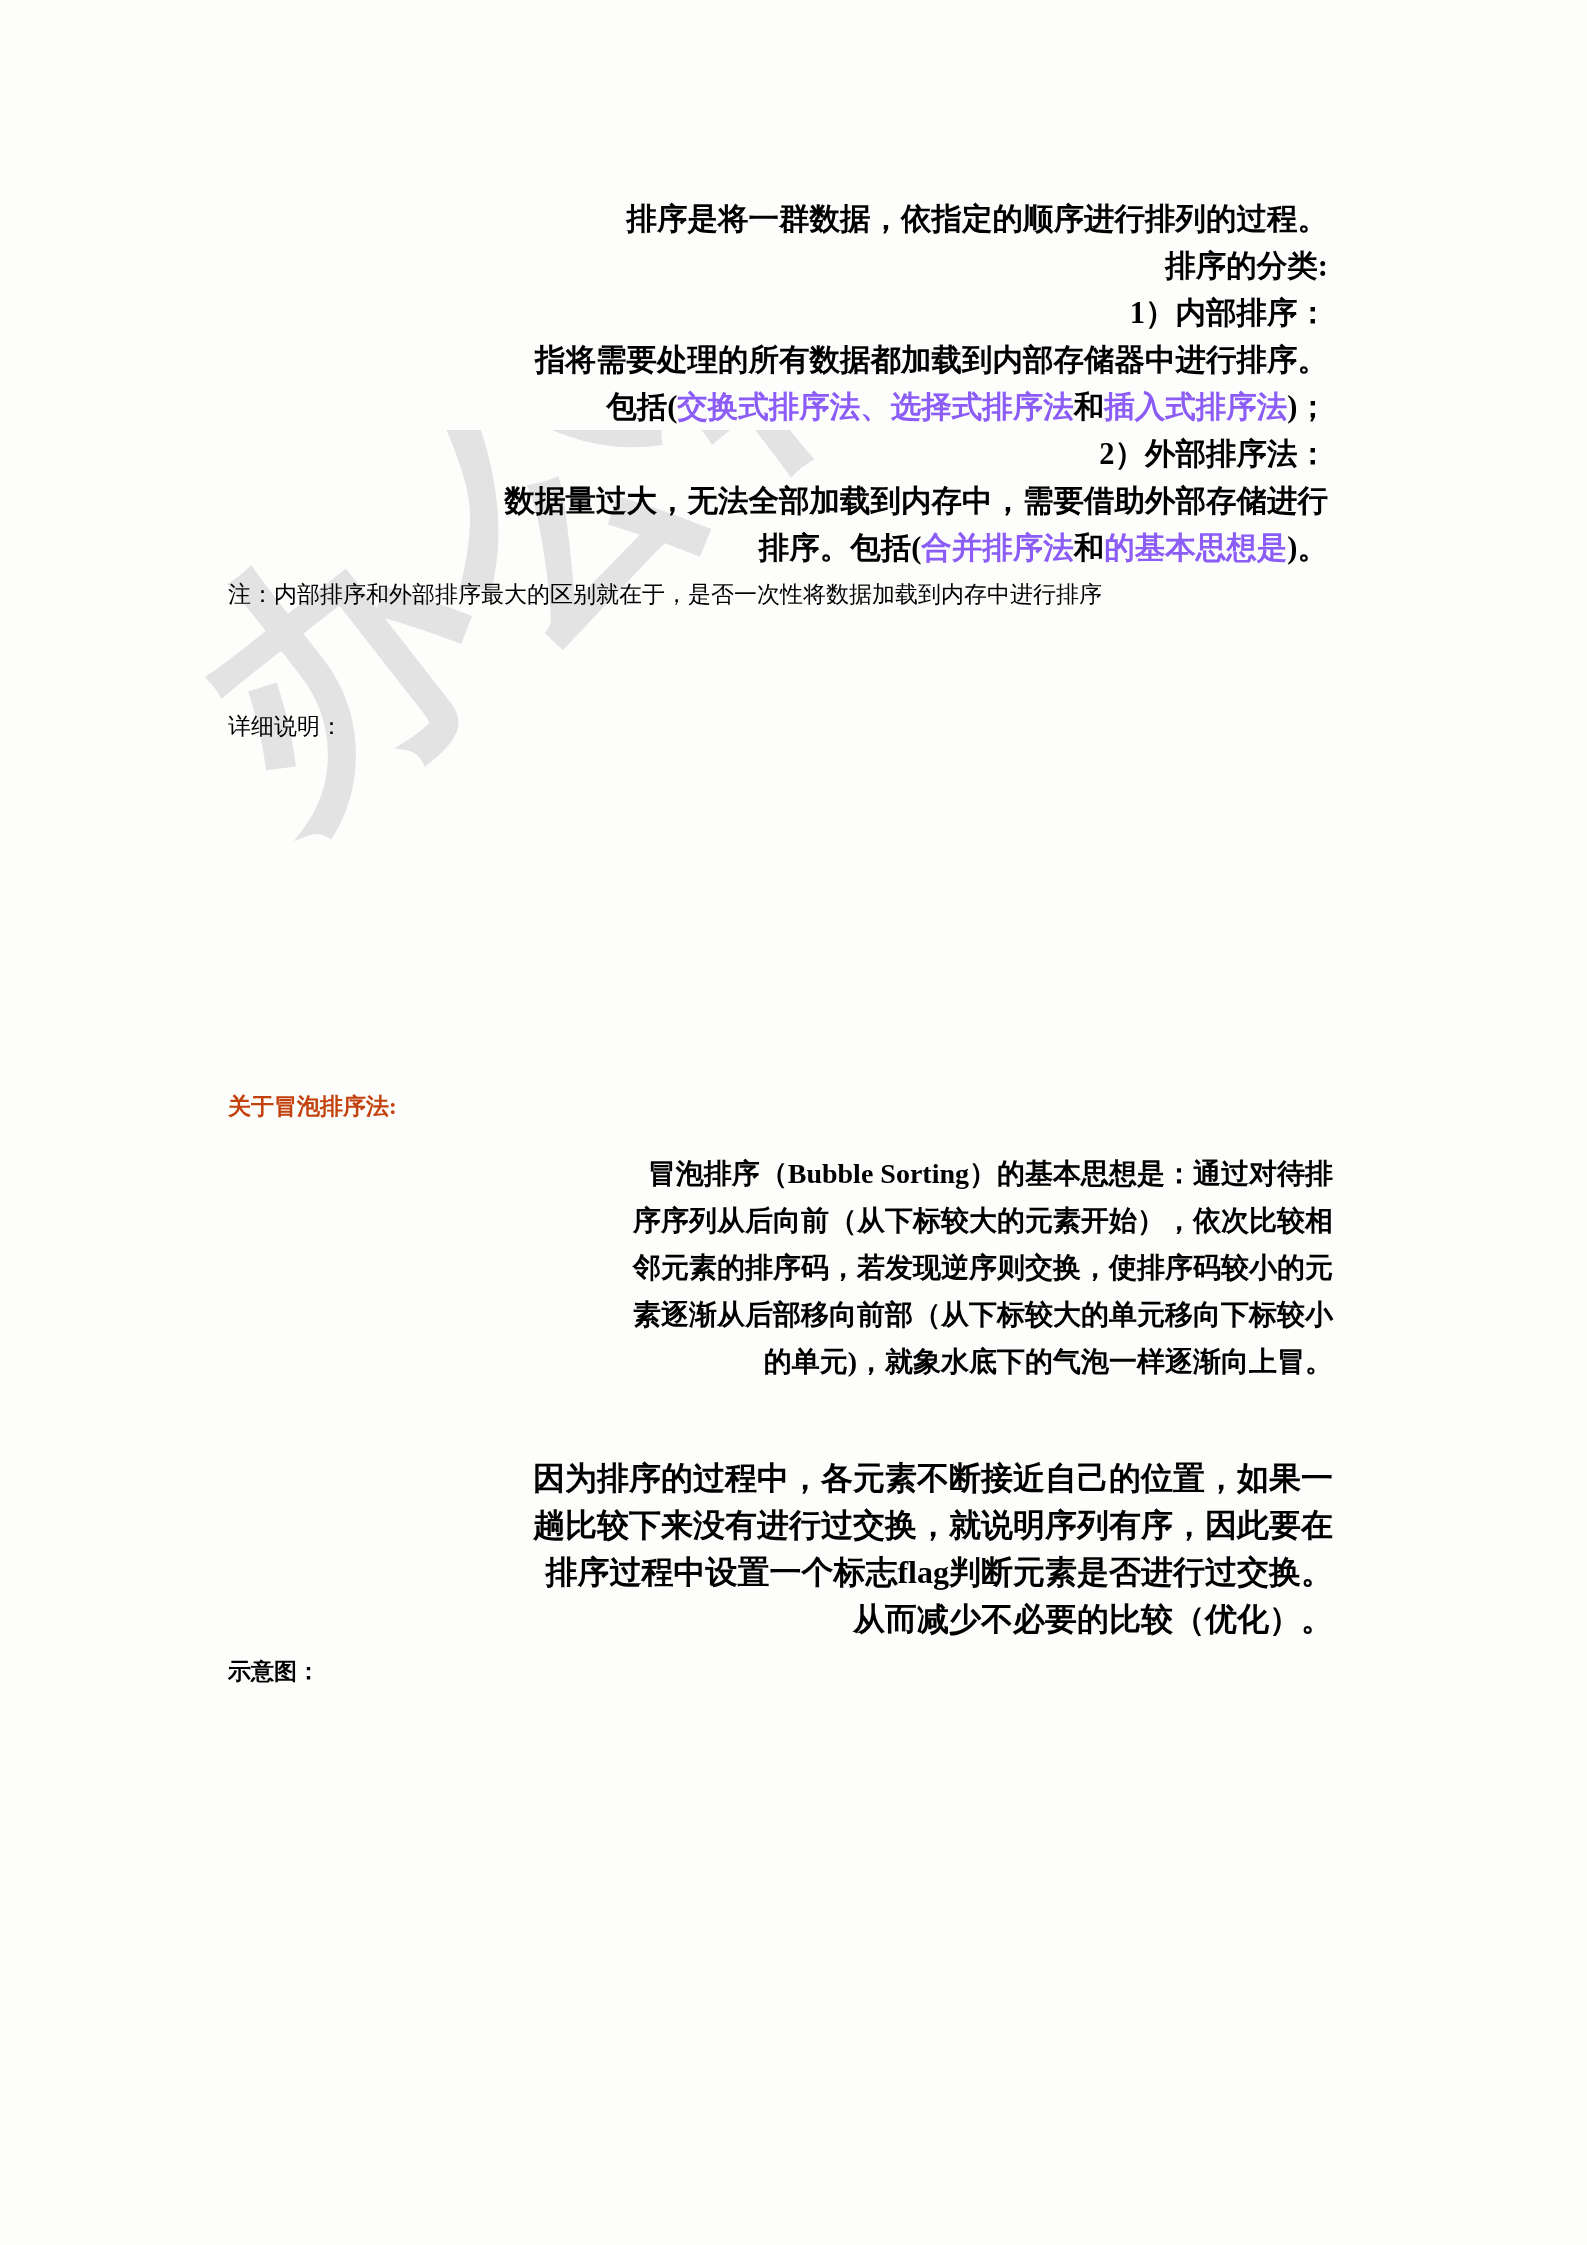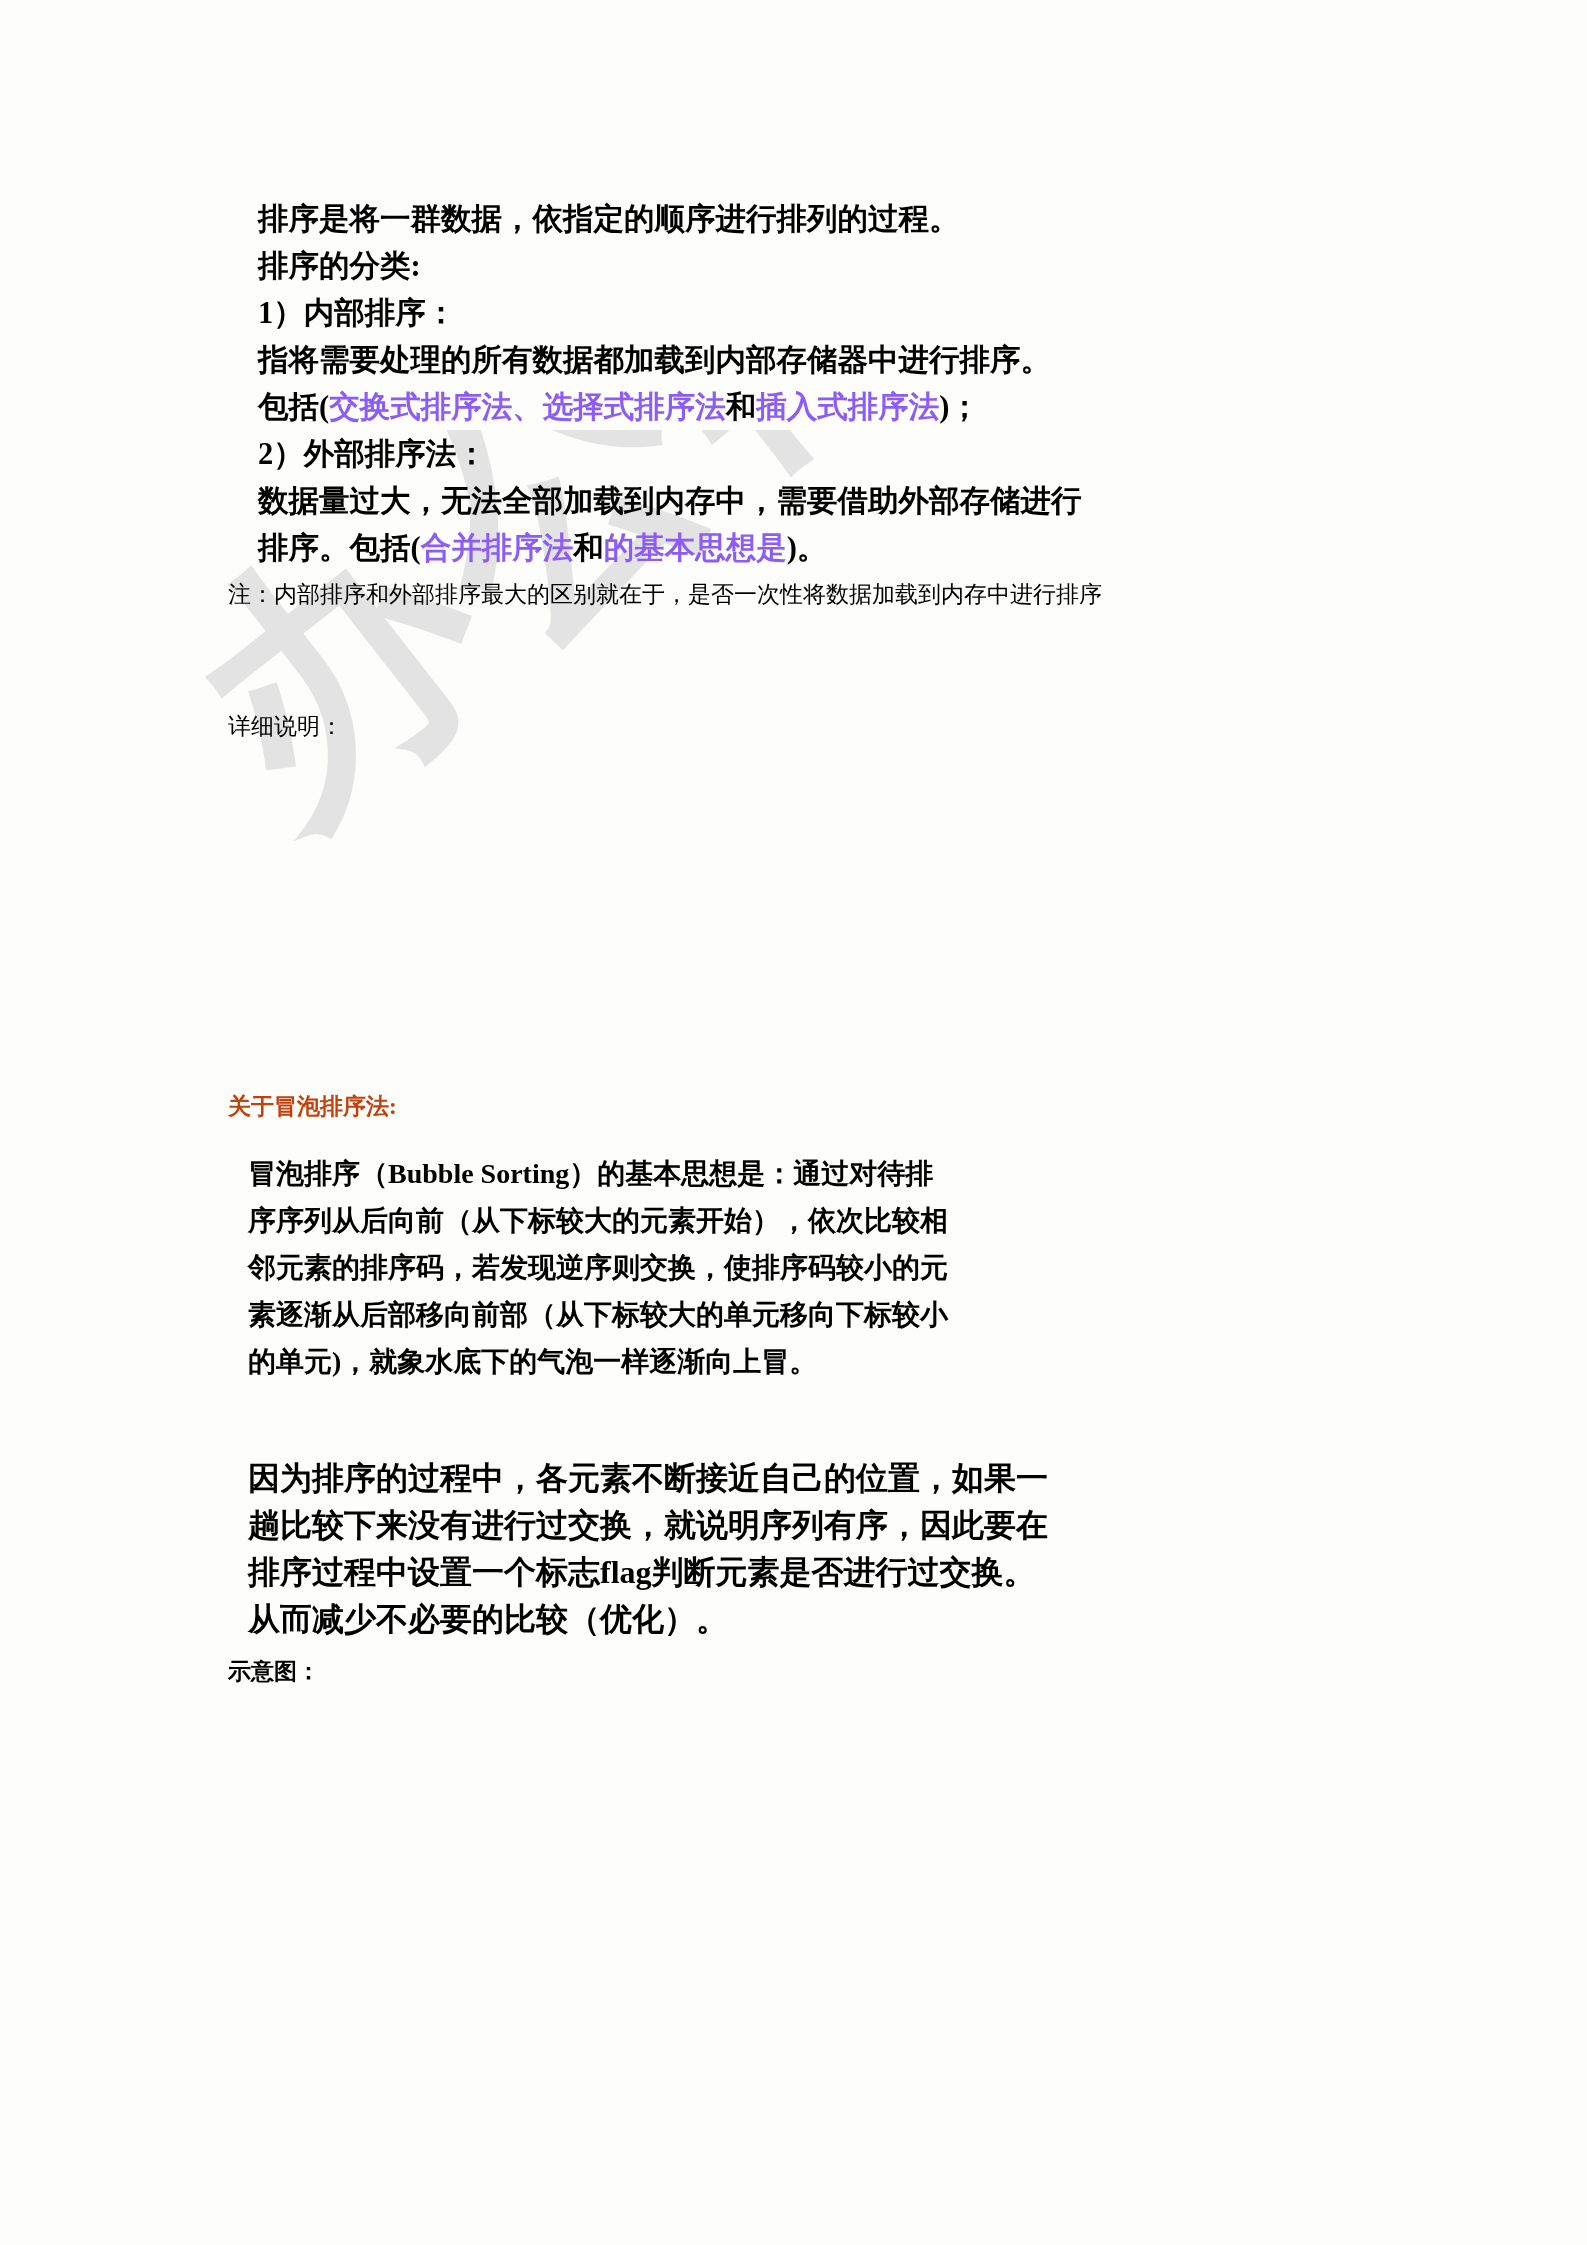--- a/index.html
+++ b/index.html
@@ -125,21 +125,21 @@
 
   .blk-diagram-label {
     left: 228px;
     top: 1655px;
     font-size: 23px;
     line-height: 34px;
     font-weight: 700;
   }
 
   .red { color: #8b5cf6; }
-  .line { display: block; }
+  .line { display: block; text-align: right; }
 </style>
 </head>
 <body>
 
 <div class="page">
 
   <div class="watermark">
     <div class="watermark-text">办公再胜坚持</div>
   </div>
 

